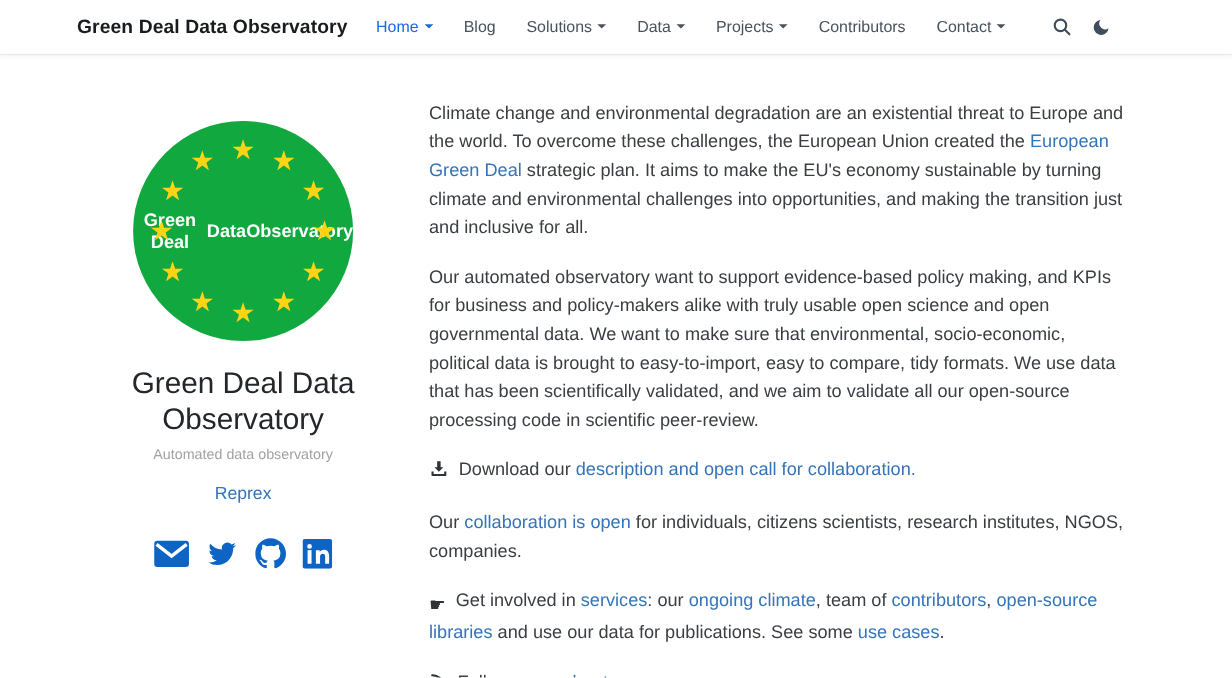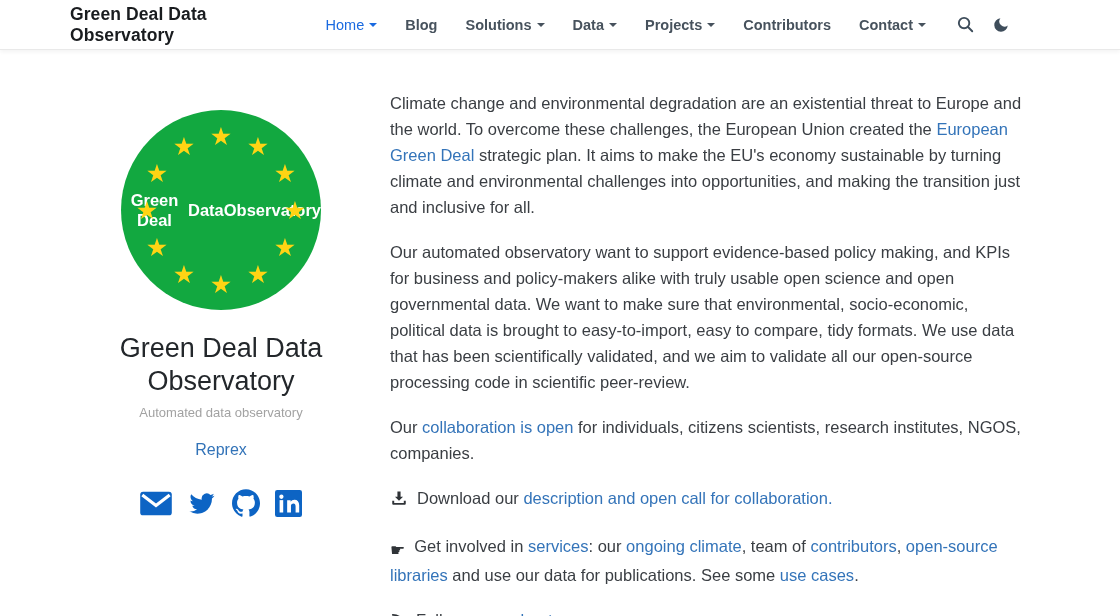--- a/index.html
+++ b/index.html
@@ -6,21 +6,21 @@
   html,body { width:1120px; height:616px; overflow:hidden; background:#fff;
     font-family:"Liberation Sans","DejaVu Sans",sans-serif; }
 
   
   .navbar { height:50px; display:flex; align-items:center; padding:0 108px 0 70px;
     background:#fff; border-bottom:1px solid #e9e9e9; box-shadow:0 2px 4px rgba(0,0,0,.05);
     position:relative; z-index:5; }
   .brand { font-size:17.5px; font-weight:bold; color:#191c1f; letter-spacing:.1px; cursor:pointer; }
   .nav-items { display:flex; align-items:center; margin-left:26px; }
   .nav-item { font-size:14.5px; color:#47525d; margin-right:28px; text-decoration:none;
-    cursor:pointer; white-space:nowrap;font-weight:bold; }
+    cursor:pointer; white-space:nowrap; }
   .nav-item.active { color:#1a6ae0; font-weight:normal; }
   .caret { display:inline-block; width:0; height:0; border-left:4px solid transparent;
     border-right:4px solid transparent; border-top:4.5px solid currentColor;
     margin-left:5px; vertical-align:middle; position:relative; top:-1px; }
   .nav-tools { margin-left:auto; display:flex; align-items:center; gap:14px; color:#3e4d5b; }
   .tool-btn { width:22px; height:22px; display:flex; align-items:center; justify-content:center;
     cursor:pointer; }
 
   
   .page { display:flex; padding:40px 0 0 60px; }
@@ -132,26 +132,26 @@
           <rect x="4.1" y="9" width="3.2" height="11" fill="#fff"></rect>
           <path fill="#fff" d="M10.8 9h3.1v1.5c.6-1 1.8-1.8 3.4-1.8 2.6 0 4.2 1.7 4.2 4.9V20h-3.2v-5.6c0-1.5-.6-2.5-1.9-2.5-1.1 0-1.8.8-2.1 1.5-.1.2-.1.6-.1.9V20h-3.4V9z"></path>
         </svg>
       </span>
     </div>
   </aside>
 
   <main class="main">
       <p class="para"><span>Climate change and environmental degradation are an existential threat to Europe and the world. To overcome these challenges, the European Union created the </span><a>European Green Deal</a><span> strategic plan. It aims to make the EU's economy sustainable by turning climate and environmental challenges into opportunities, and making the transition just and inclusive for all.</span></p>
       <p class="para"><span>Our automated observatory want to support evidence-based policy making, and KPIs for business and policy-makers alike with truly usable open science and open governmental data. We want to make sure that environmental, socio-economic, political data is brought to easy-to-import, easy to compare, tidy formats. We use data that has been scientifically validated, and we aim to validate all our open-source processing code in scientific peer-review.</span></p>
-      <p class="para"><span>Our </span><a>collaboration is open</a><span> for individuals, citizens scientists, research institutes, NGOS, companies.</span></p>
       <p class="para"><span class="bullet-icon"><svg width="18" height="18" viewBox="0 0 24 24" fill="currentColor">
             <path d="M12 15.8 6.6 10.3h3.3V3.2h4.2v7.1h3.3L12 15.8z"></path>
             <path d="M3 15.5h2.6v3h12.8v-3H21v4.3c0 .7-.5 1.2-1.2 1.2H4.2c-.7 0-1.2-.5-1.2-1.2v-4.3z"></path>
             <circle cx="16.4" cy="17.6" r=".9" fill="#fff"></circle>
           </svg></span><span>Download our </span><a>description and open call for collaboration.</a></p>
+      <p class="para"><span>Our </span><a>collaboration is open</a><span> for individuals, citizens scientists, research institutes, NGOS, companies.</span></p>
       <p class="para"><span class="bullet-icon"><span class="hand-glyph">☛</span></span><span>Get involved in </span><a>services</a><span>: our </span><a>ongoing climate</a><span>, team of </span><a>contributors</a><span>, </span><a>open-source libraries</a><span> and use our data for publications. See some </span><a>use cases</a><span>.</span></p>
       <p class="para"><span class="bullet-icon"><svg width="17" height="17" viewBox="0 0 24 24" fill="none" stroke="currentColor" stroke-width="2.6" stroke-linecap="round">
             <path d="M4 11a9 9 0 0 1 9 9"></path>
             <path d="M4 4a16 16 0 0 1 16 16"></path>
             <circle cx="5" cy="19" r="1.4" fill="currentColor" stroke="none"></circle>
           </svg></span><span>Follow </span><a>news about us.</a></p>
     </main>
 </div>
 
 </body></html>

